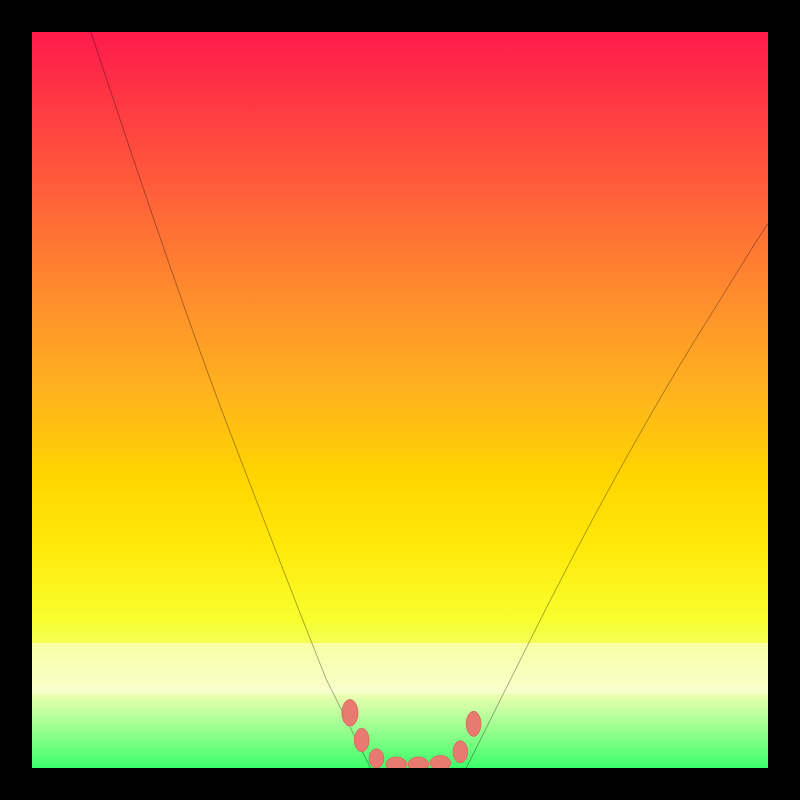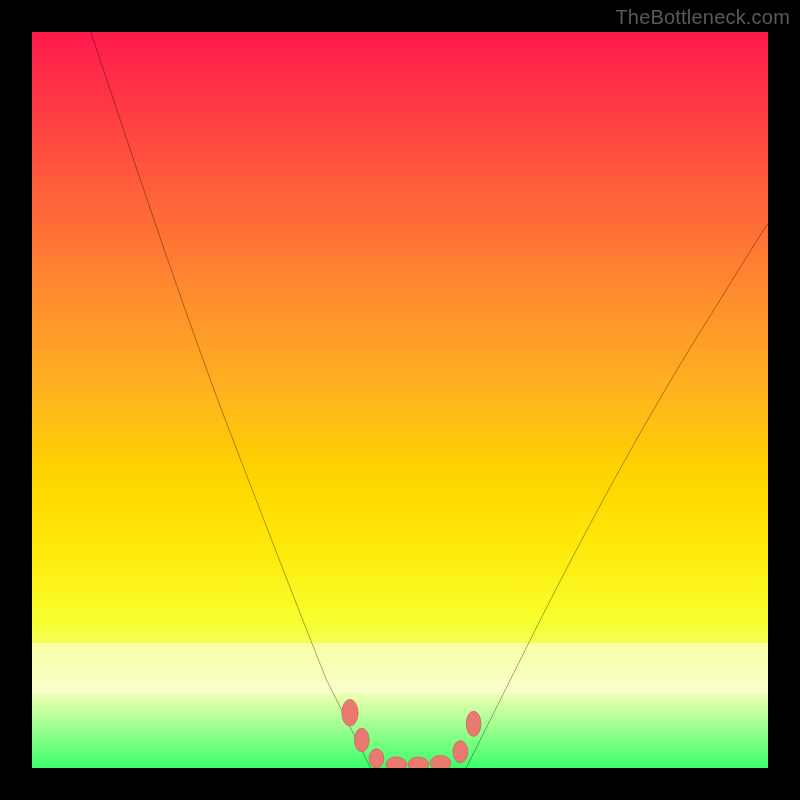--- a/index.html
+++ b/index.html
@@ -84,14 +84,13 @@
         <ellipse cx="49.5" cy="99.5" rx="1.4" ry="1.0"></ellipse>
         <ellipse cx="52.5" cy="99.5" rx="1.4" ry="1.0"></ellipse>
         <ellipse cx="55.5" cy="99.3" rx="1.4" ry="1.0"></ellipse>
         <ellipse cx="58.2" cy="97.8" rx="1.0" ry="1.5"></ellipse>
         <ellipse cx="60.0" cy="94.0" rx="1.0" ry="1.7"></ellipse>
       </g>
     </svg>
 
   </div>
 
-  <div class="watermark">TheBottleneck.com</div>
 </div>
 
 </body></html>

